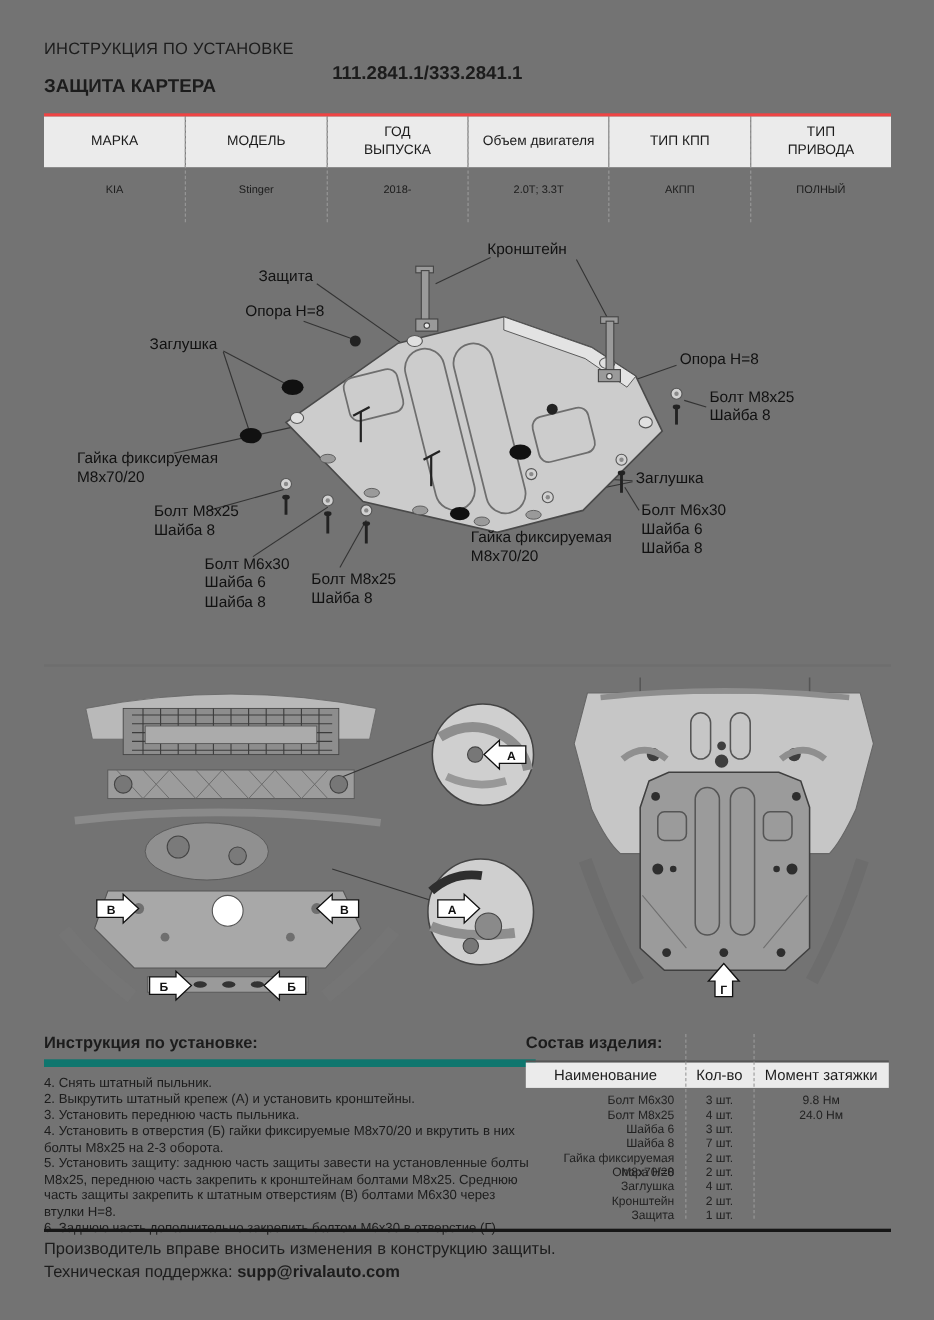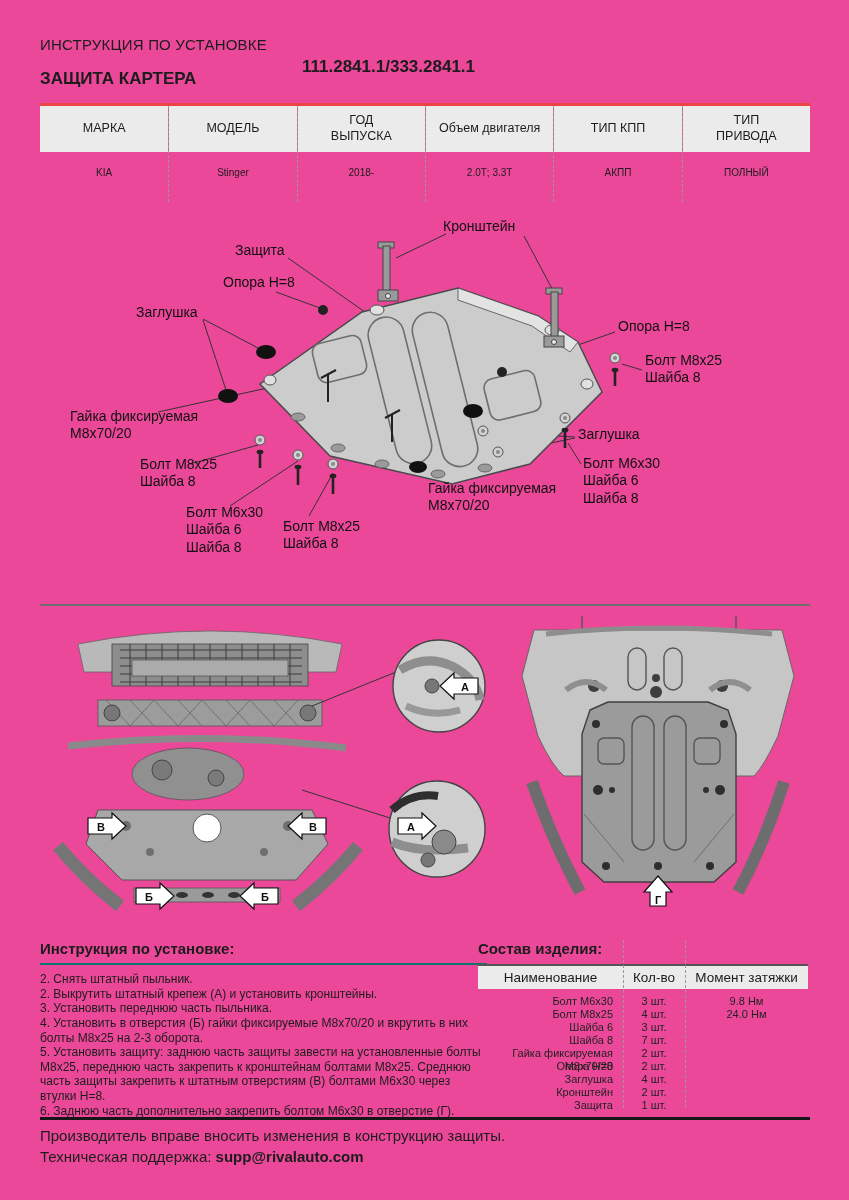--- a/index.html
+++ b/index.html
@@ -1,19 +1,19 @@
 <!DOCTYPE html>
 <html><head>
 <meta charset="utf-8">
 <style>
   * { margin:0; padding:0; box-sizing:border-box; }
   html,body { background:#888; }
   .page {
     position:relative; width:849px; height:1200px; margin:0 auto;
-    background:#ec4899; color:#1c1c1c;
+    background:#737373; color:#1c1c1c;
     font-family:"Liberation Sans", sans-serif; overflow:hidden;
   }
   
   .hdr { position:absolute; left:40px; top:36px; width:770px; }
   .hdr-line1 { font-size:15px; letter-spacing:.2px; }
   .hdr-line2 { position:relative; margin-top:4px; height:22px; }
   .hdr-title { position:absolute; left:0; top:12px; font-size:17px; font-weight:bold; }
   .hdr-code  { position:absolute; left:262px; top:0; font-size:17px; font-weight:bold; }
   
   .spec { position:absolute; left:40px; top:103px; width:770px; border-top:3px solid #ef4444;
@@ -29,21 +29,21 @@
   .diagram { position:absolute; left:30px; top:212px; width:790px; height:392px; }
   .diagram svg { position:absolute; left:0; top:0; }
   .lbl { position:absolute; font-size:14px; line-height:1.24; white-space:pre-line; color:#111; }
   
   .rule1 { position:absolute; left:40px; top:604px; width:770px; border-top:2px solid #6e6e6e; }
   .rule2 { position:absolute; left:40px; top:1117px; width:770px; border-top:3px solid #161616; }
   
   .photos { position:absolute; left:40px; top:614px; width:770px; height:298px; display:flex; gap:6px; }
   
   .instr { position:absolute; left:40px; top:940px; width:447px; }
-  .instr-title { font-size:15px; font-weight:bold; padding-bottom:6px; border-bottom:2px solid #0f766e; margin-bottom:7px; }
+  .instr-title { font-size:15px; font-weight:bold; padding-bottom:6px; border-bottom:7px solid #0f766e; margin-bottom:7px; }
   .step { font-size:12px; line-height:1.22; }
   
   .parts { position:absolute; left:478px; top:940px; width:330px; height:172px; }
   .parts-title { font-size:15px; font-weight:bold; height:24px; }
   .parts-rule { border-top:2px solid #555; }
   .parts-head { display:grid; grid-template-columns:145px 62px 123px; background:#ebebeb; height:23px; }
   .parts-head div { display:flex; align-items:center; justify-content:center; font-size:13.5px; }
   .parts-rows { margin-top:6px; }
   .prow { display:grid; grid-template-columns:145px 62px 123px; height:13px; }
   .prow .nm { text-align:right; padding-right:10px; font-size:11px; line-height:13px; color:#222; }
@@ -366,21 +366,21 @@
 
       <g>
         <polygon points="144,292 144,278 138,278 152,262 166,278 160,278 160,292" fill="#fff" stroke="#111" stroke-width="1.2"></polygon>
         <text x="152" y="290" font-size="11" font-weight="bold" fill="#111" text-anchor="middle">Г</text>
       </g>
     </svg>
   </div>
 
   <div class="instr">
     <div class="instr-title">Инструкция по установке:</div>
-    <div class="step">2. Снять штатный пыльник.</div>
+    <div class="step">4. Снять штатный пыльник.</div>
     <div class="step">2. Выкрутить штатный крепеж (А) и установить кронштейны.</div>
     <div class="step">3. Установить переднюю часть пыльника.</div>
     <div class="step">4. Установить в отверстия (Б) гайки фиксируемые М8х70/20 и вкрутить в них болты М8х25 на 2-3 оборота.</div>
     <div class="step">5. Установить защиту: заднюю часть защиты завести на установленные болты М8х25, переднюю часть закрепить к кронштейнам болтами М8х25. Среднюю часть защиты закрепить к штатным отверстиям (В) болтами М6х30 через втулки Н=8.</div>
     <div class="step">6. Заднюю часть дополнительно закрепить болтом М6х30 в отверстие (Г).</div>
   </div>
 
   <div class="parts">
     <div class="dash-v v1"></div>
     <div class="dash-v v2"></div>

